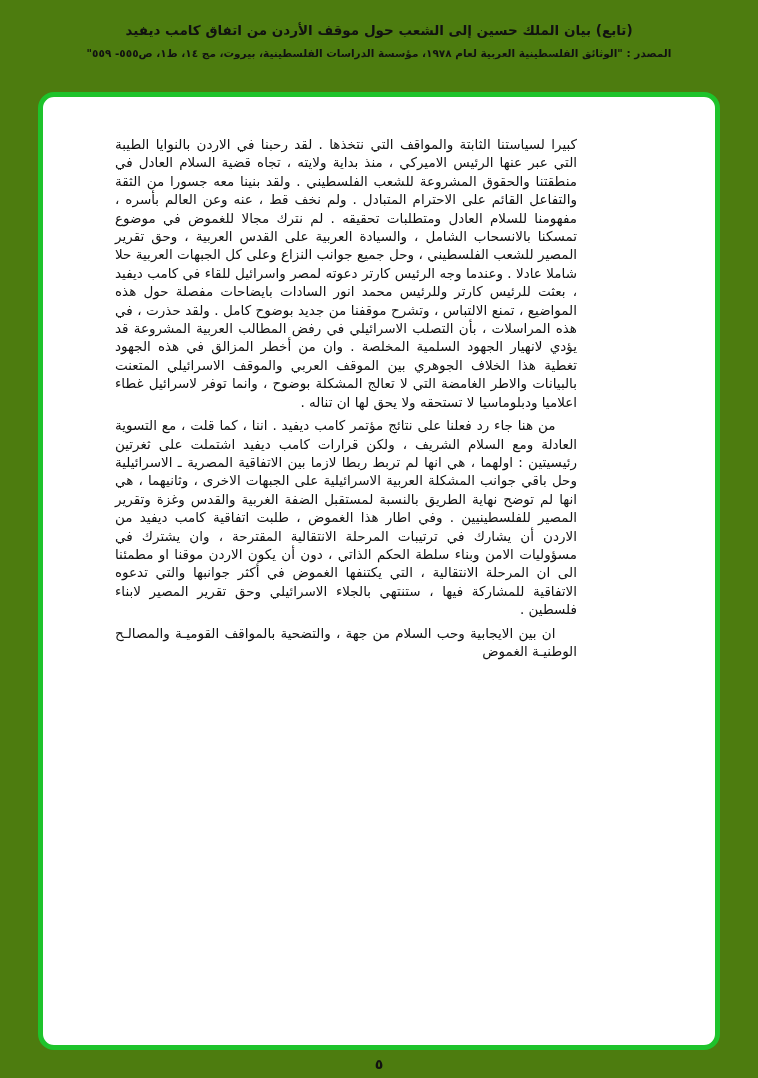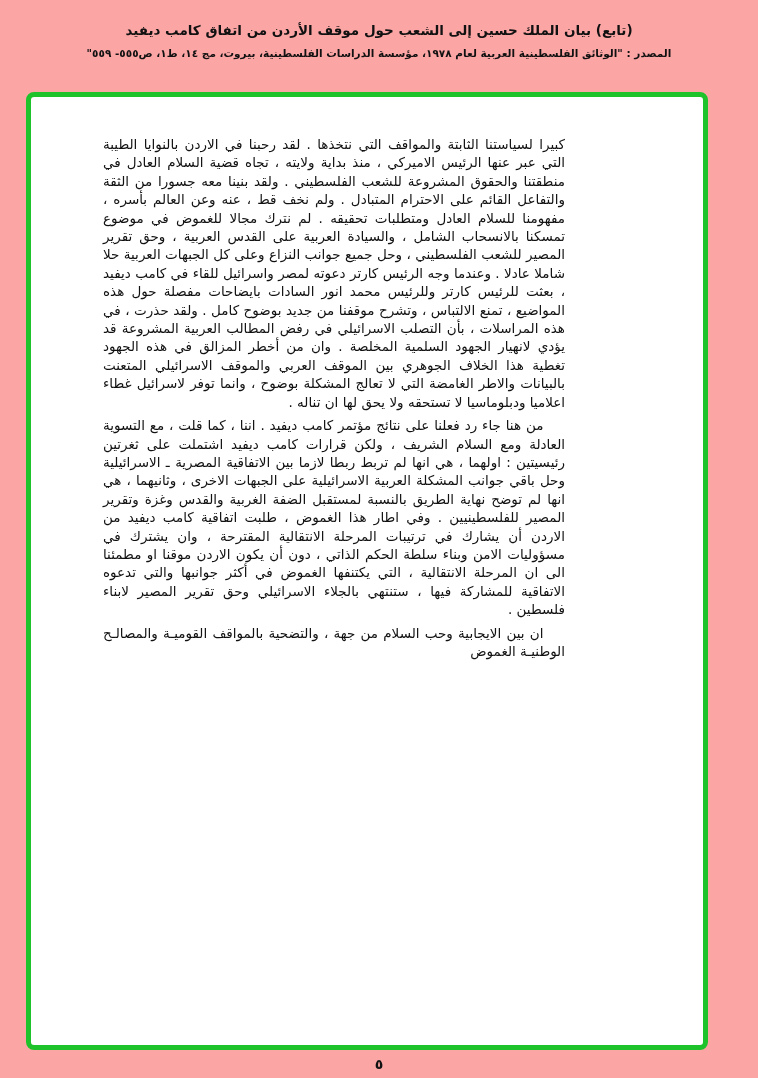--- a/index.html
+++ b/index.html
@@ -8,21 +8,21 @@
     width: 758px;
     height: 1078px;
     background: #ffffff;
     font-family: "DejaVu Sans", sans-serif;
     color: #111111;
   }
   .page {
     position: relative;
     width: 758px;
     height: 1078px;
-    background: #fca5a5;
+    background: #4d7c0f;
     direction: rtl;
     overflow: hidden;
   }
   .header {
     position: absolute;
     top: 22px;
     left: 0;
     width: 100%;
     text-align: center;
   }
@@ -32,25 +32,25 @@
     letter-spacing: 0;
   }
   .doc-source {
     margin-top: 9px;
     font-size: 10.5px;
     font-weight: bold;
   }
   .green-frame {
     position: absolute;
     top: 92px;
-    left: 26px;
+    left: 38px;
     width: 682px;
     height: 958px;
     border: 5px solid #1ec32b;
-    border-radius: 8px;
+    border-radius: 16px;
     background: #ffffff;
     overflow: hidden;
   }
   .text-block {
     position: absolute;
     top: 38px;
     right: 138px;
     width: 462px;
     font-size: 13.5px;
     line-height: 18.4px;

